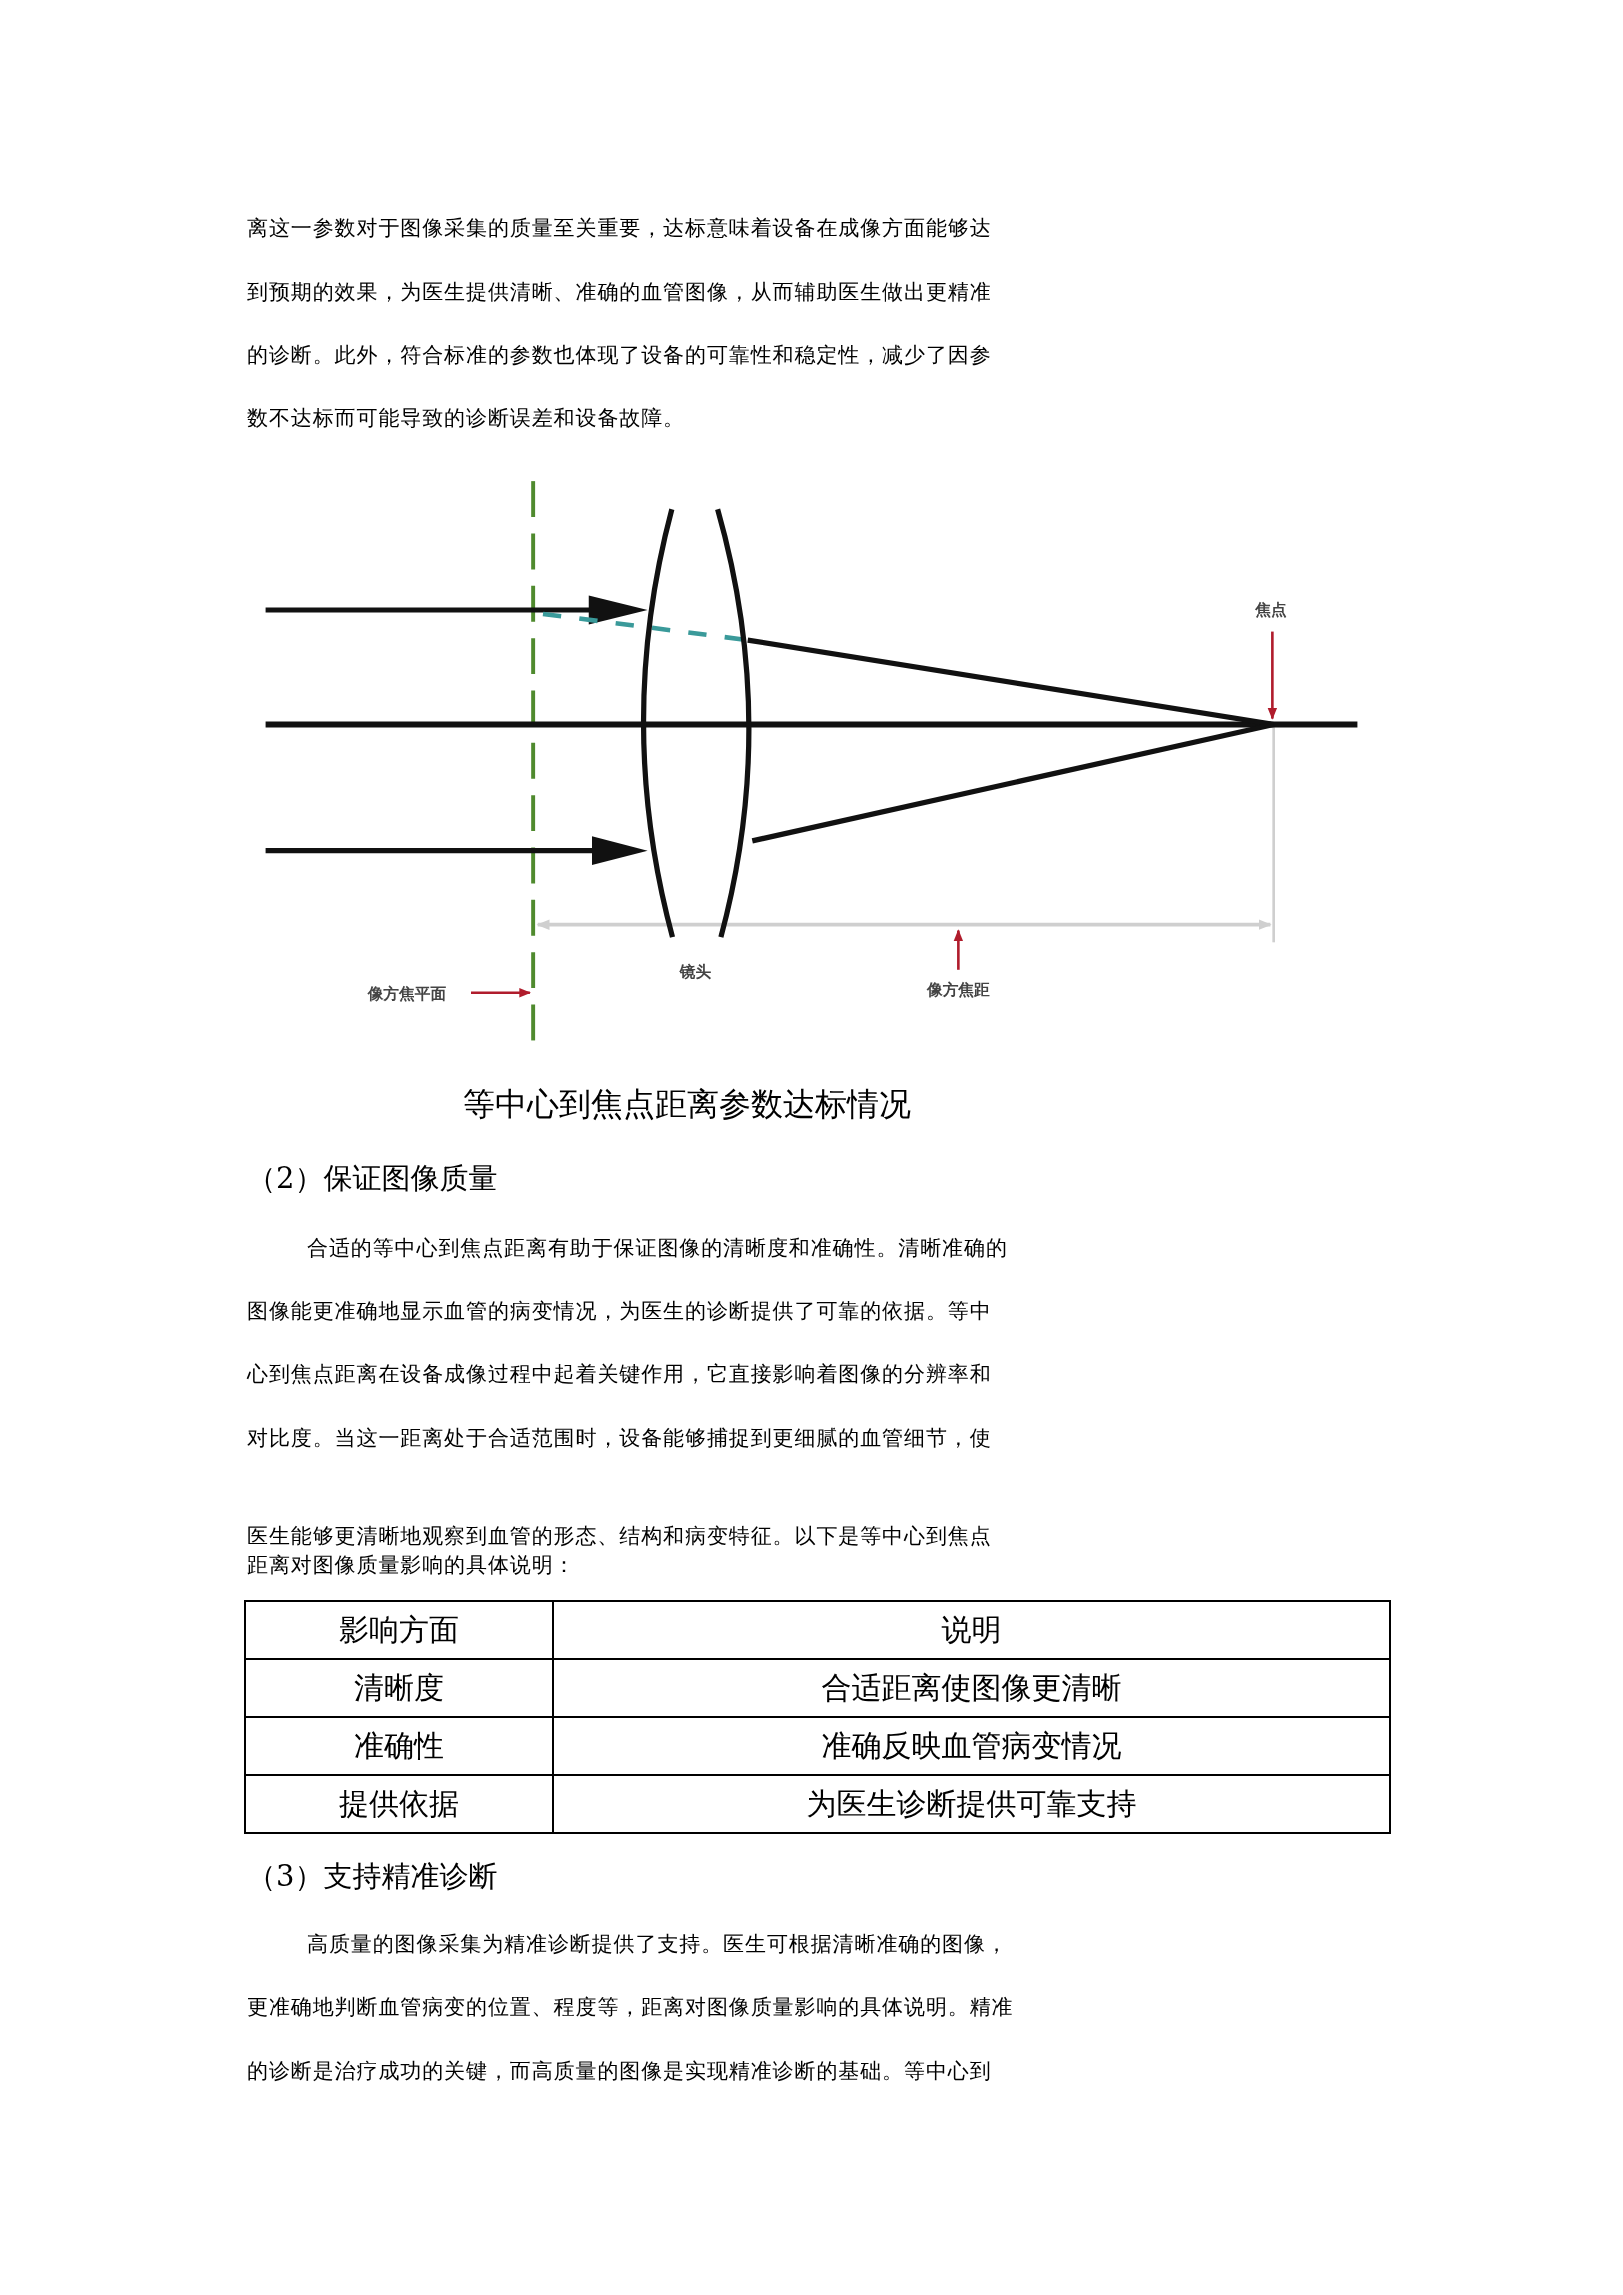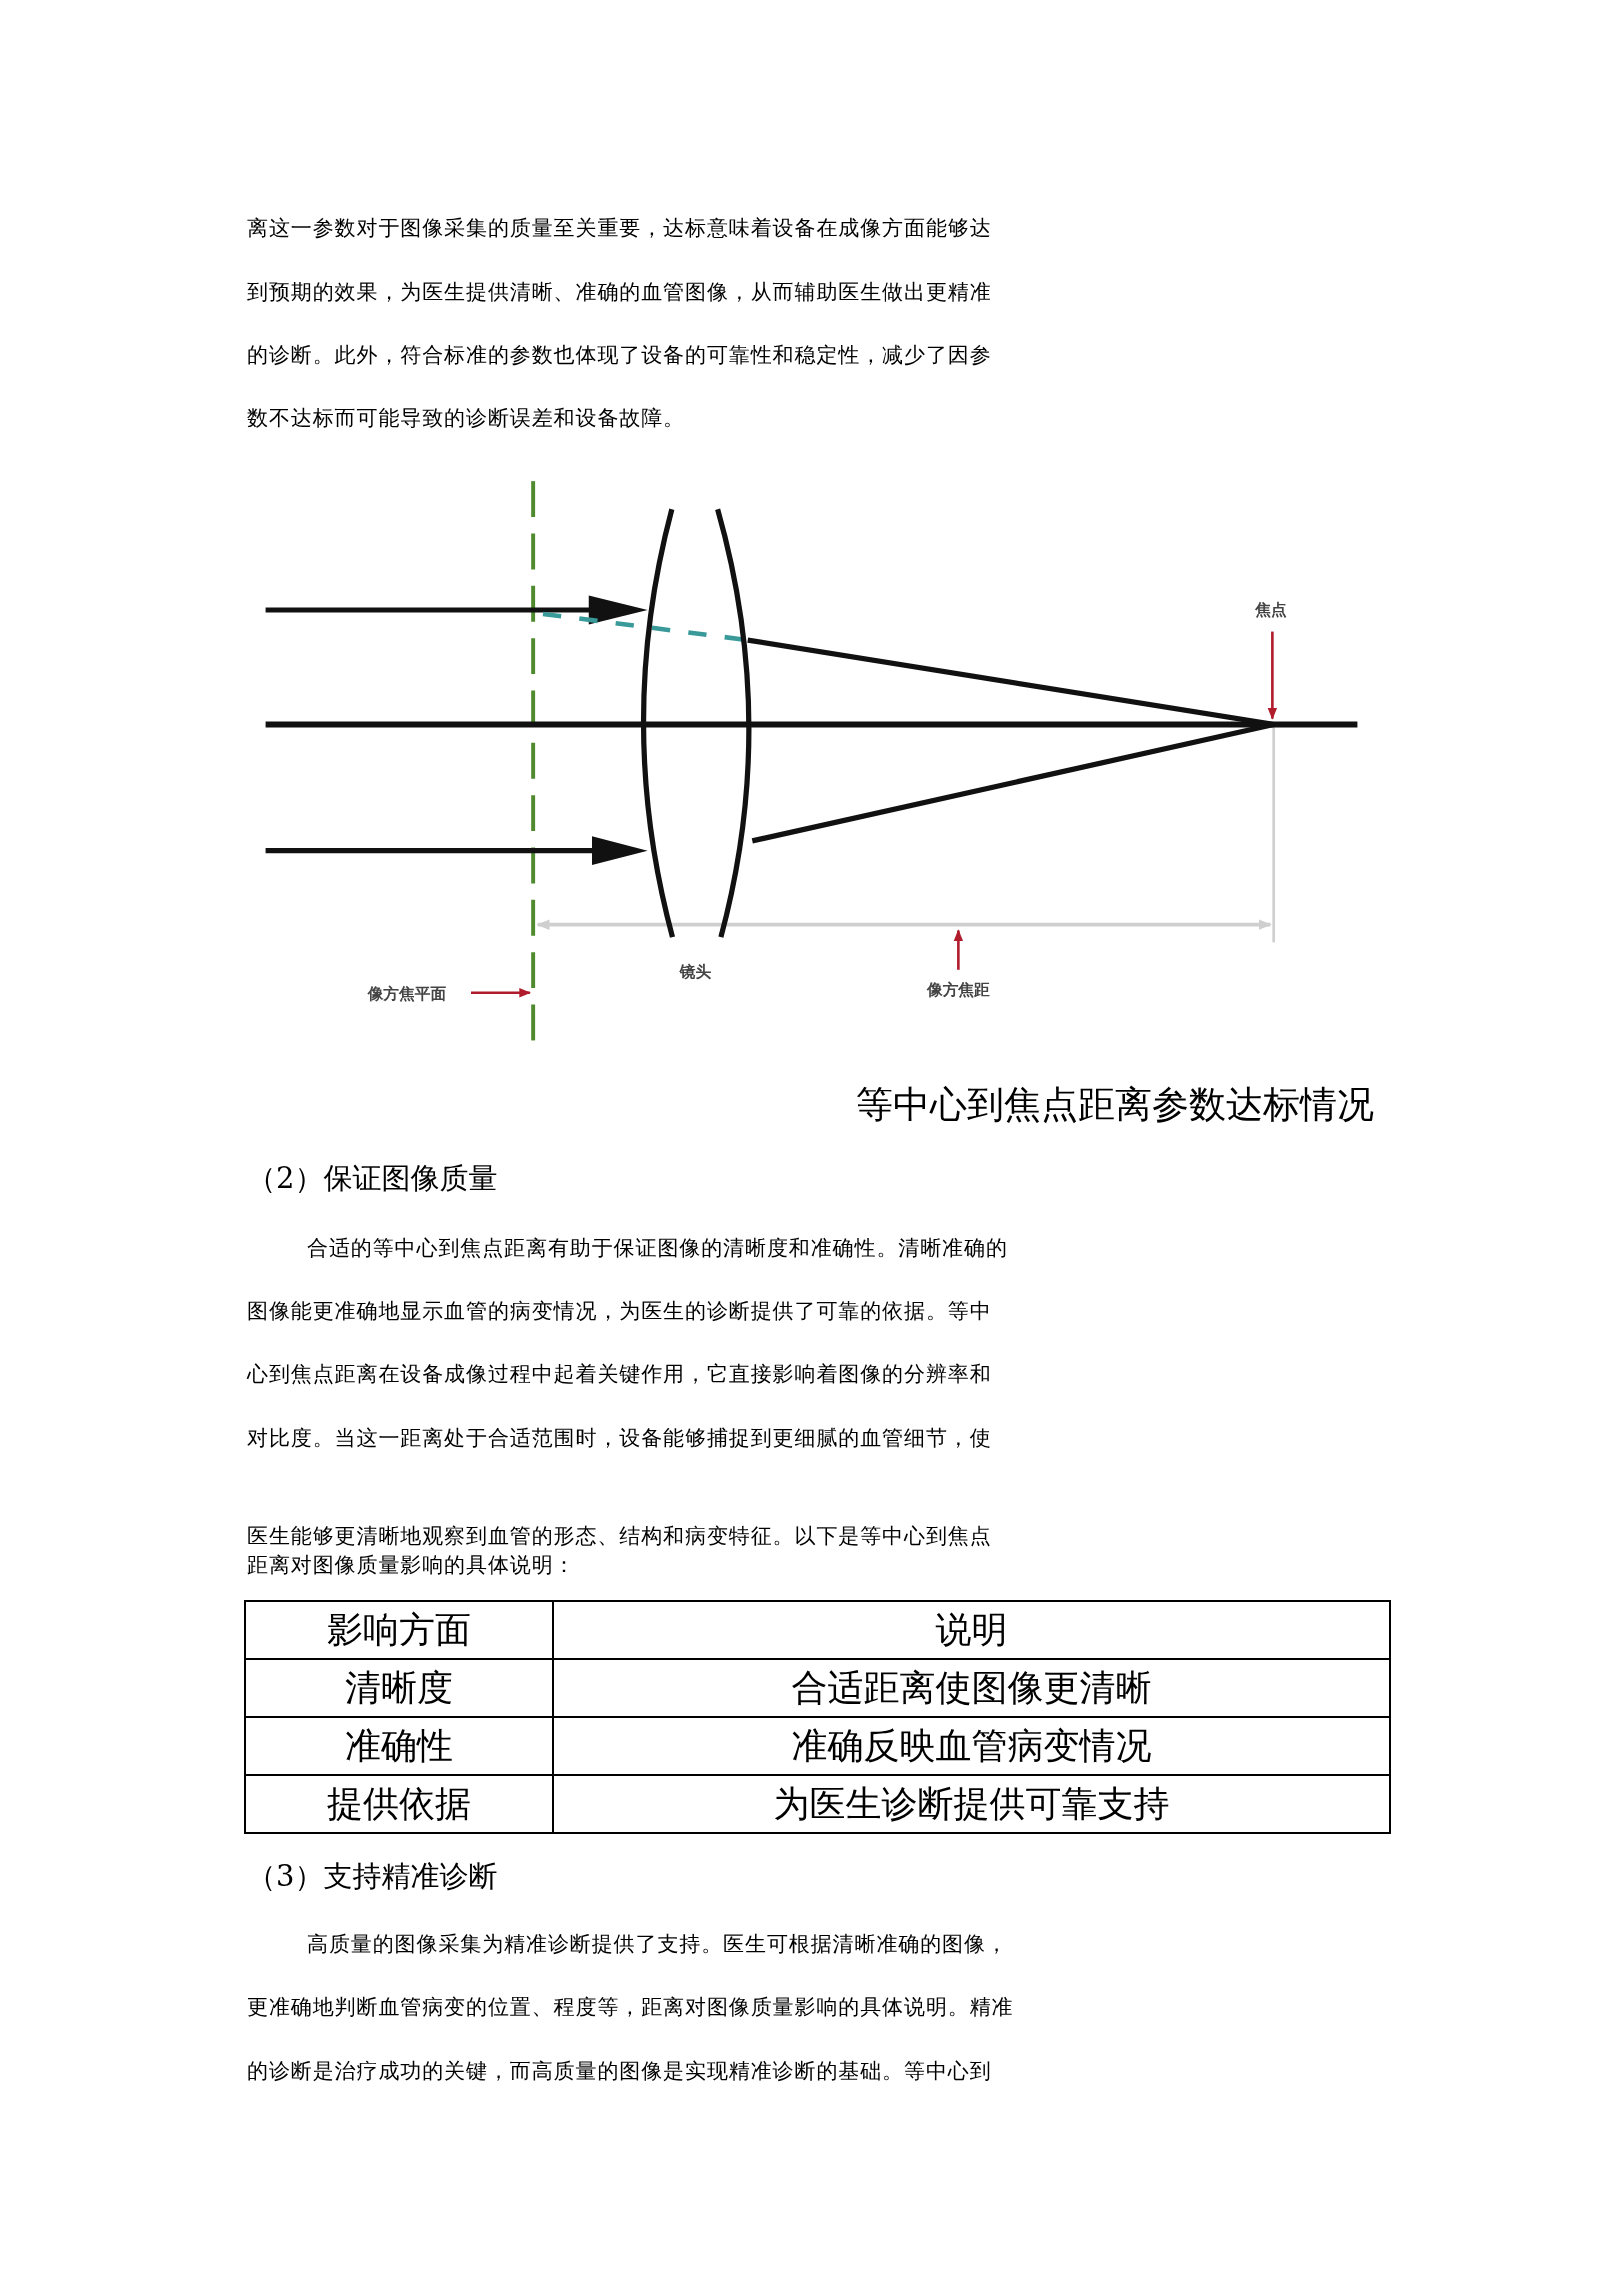--- a/index.html
+++ b/index.html
@@ -1,26 +1,26 @@
 <!DOCTYPE html>
 <html style="font-size:10.5px"><head>
 <meta charset="utf-8">
 <style>
   html, body { margin:0; padding:0; background:#ffffff; }
   body { width:1623px; height:2295px; position:relative; overflow:hidden;
          font-family: "DejaVu Serif", "Liberation Serif", serif; color:#000; }
   .line { position:absolute; left:247px; width:1119px; font-size:21px; line-height:37px;
           white-space:nowrap; letter-spacing:0.9px; }
   .indent { left:307px; }
-  .caption { position:absolute; left:0; width:1374px; text-align:right; font-size:37px; line-height:37px; }
+  .caption { position:absolute; left:0; width:1374px; text-align:center; font-size:32px; line-height:37px; }
   .heading { position:absolute; left:247px; font-size:29px; line-height:37px; white-space:nowrap; }
   #diagram { position:absolute; left:0; top:0; width:1623px; height:1080px; }
   .diag-label { font-family:"DejaVu Sans", sans-serif; font-size:24px; fill:#444; font-weight:bold; }
   table.info { position:absolute; left:244px; top:1600px; width:1147px; border-collapse:collapse;
-               font-size:36px; }
+               font-size:30px; }
   table.info td { border:2px solid #000; height:56px; text-align:center; padding:0; }
   table.info td.col1 { width:306px; }
 </style>
 </head>
 <body>
 
 <div>
   <div class="line" style="top:210px">离这一参数对于图像采集的质量至关重要，达标意味着设备在成像方面能够达</div>
   <div class="line" style="top:274px">到预期的效果，为医生提供清晰、准确的血管图像，从而辅助医生做出更精准</div>
   <div class="line" style="top:337px">的诊断。此外，符合标准的参数也体现了设备的可靠性和稳定性，减少了因参</div>

